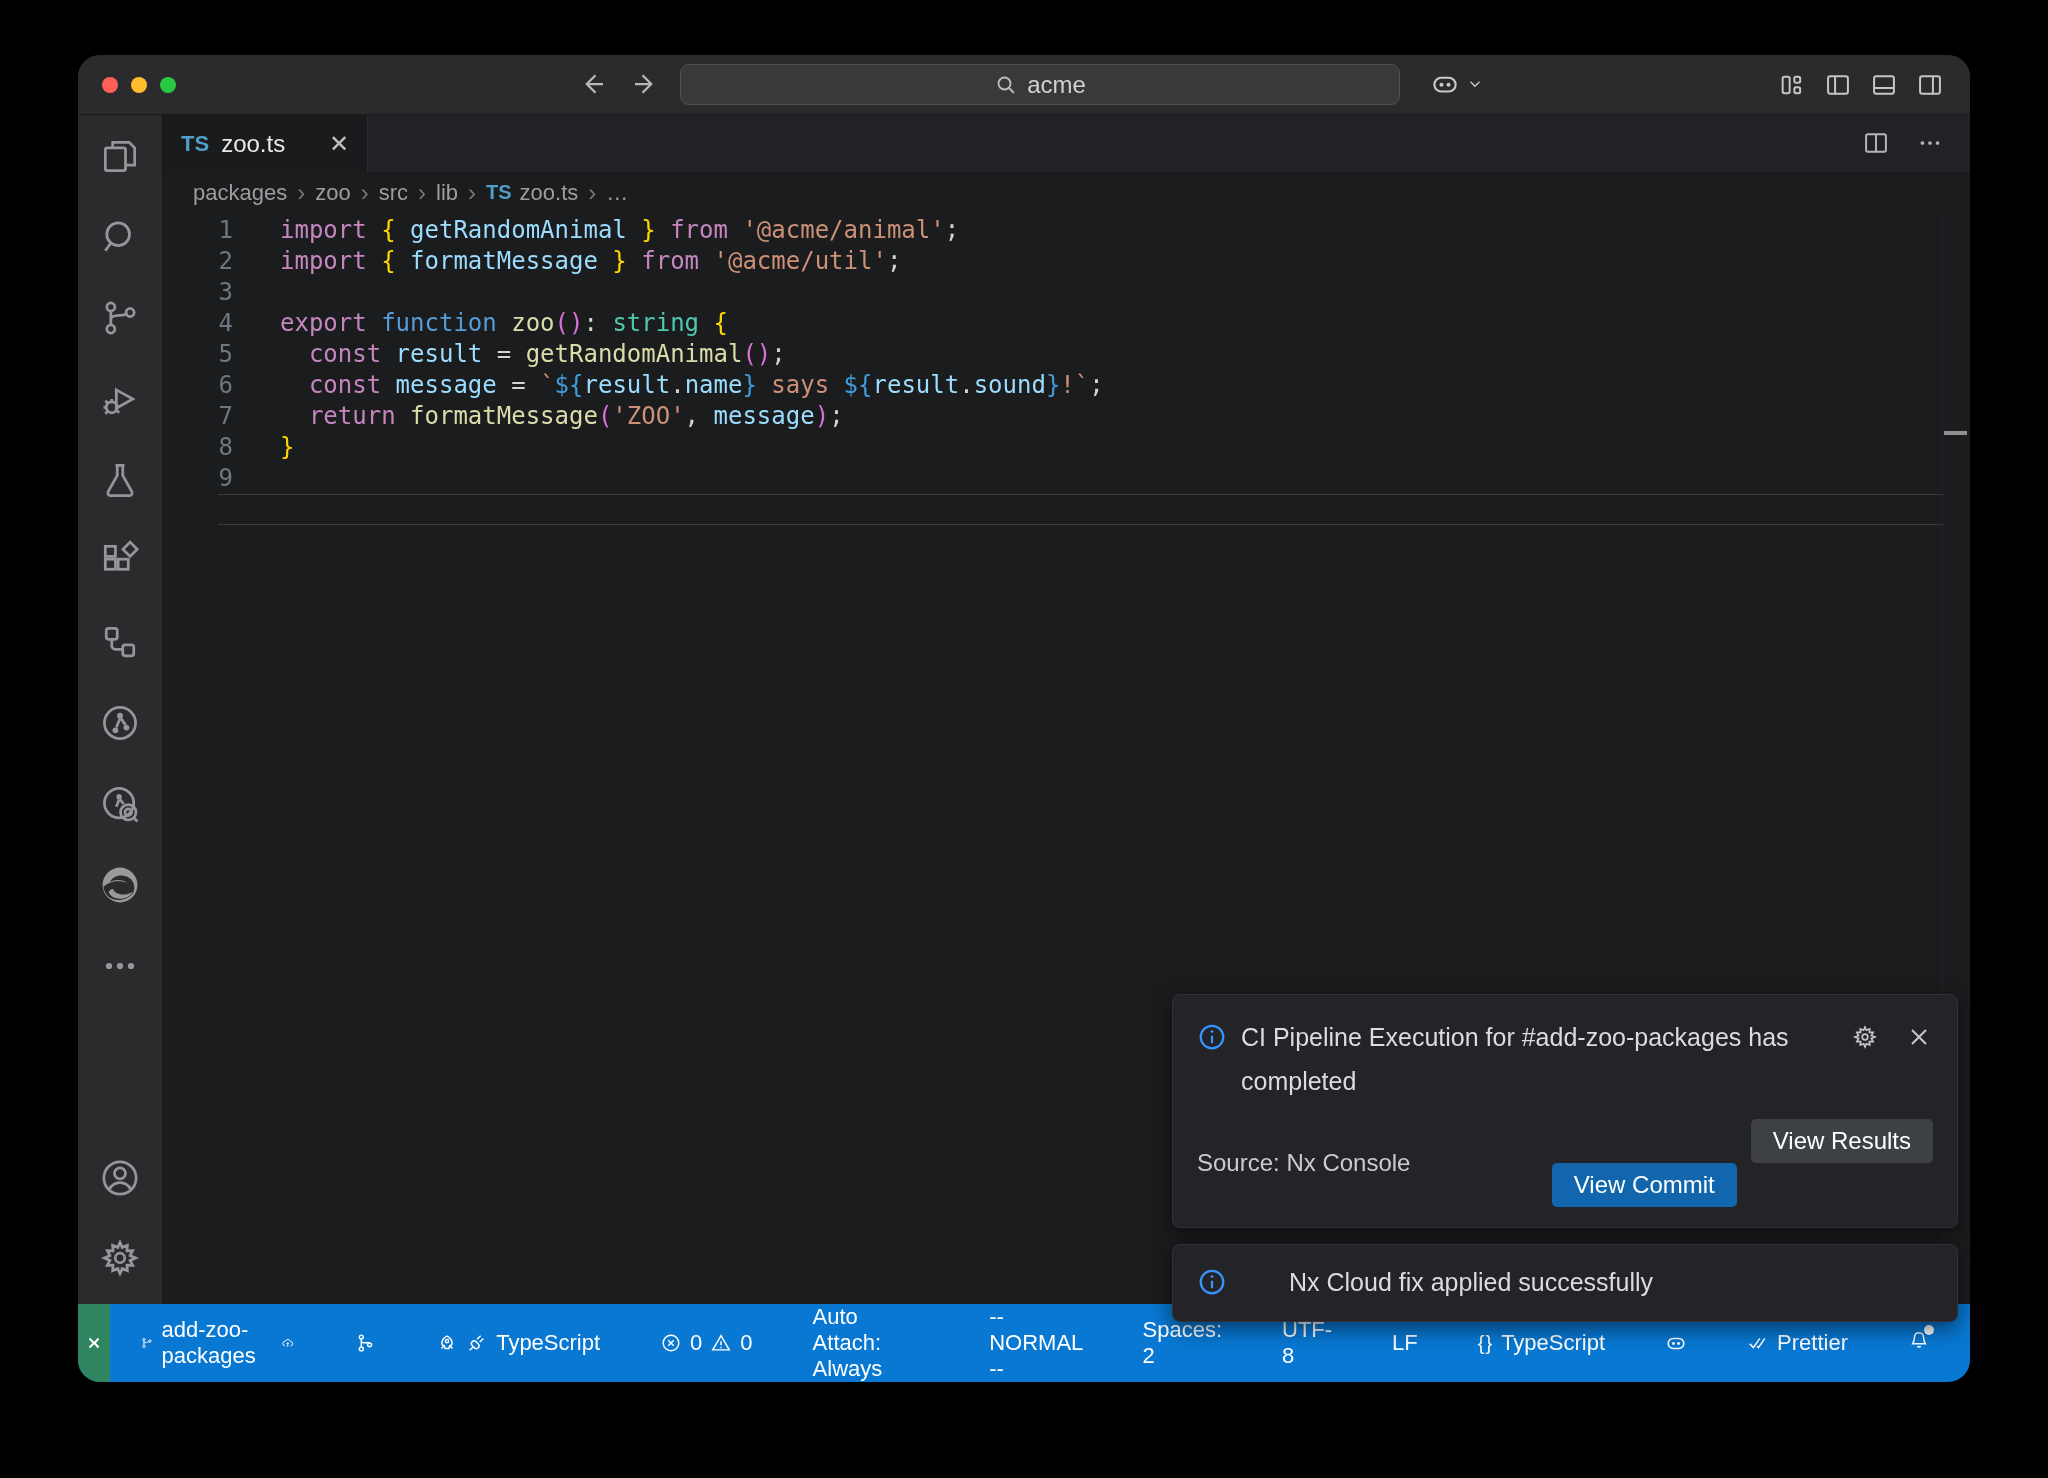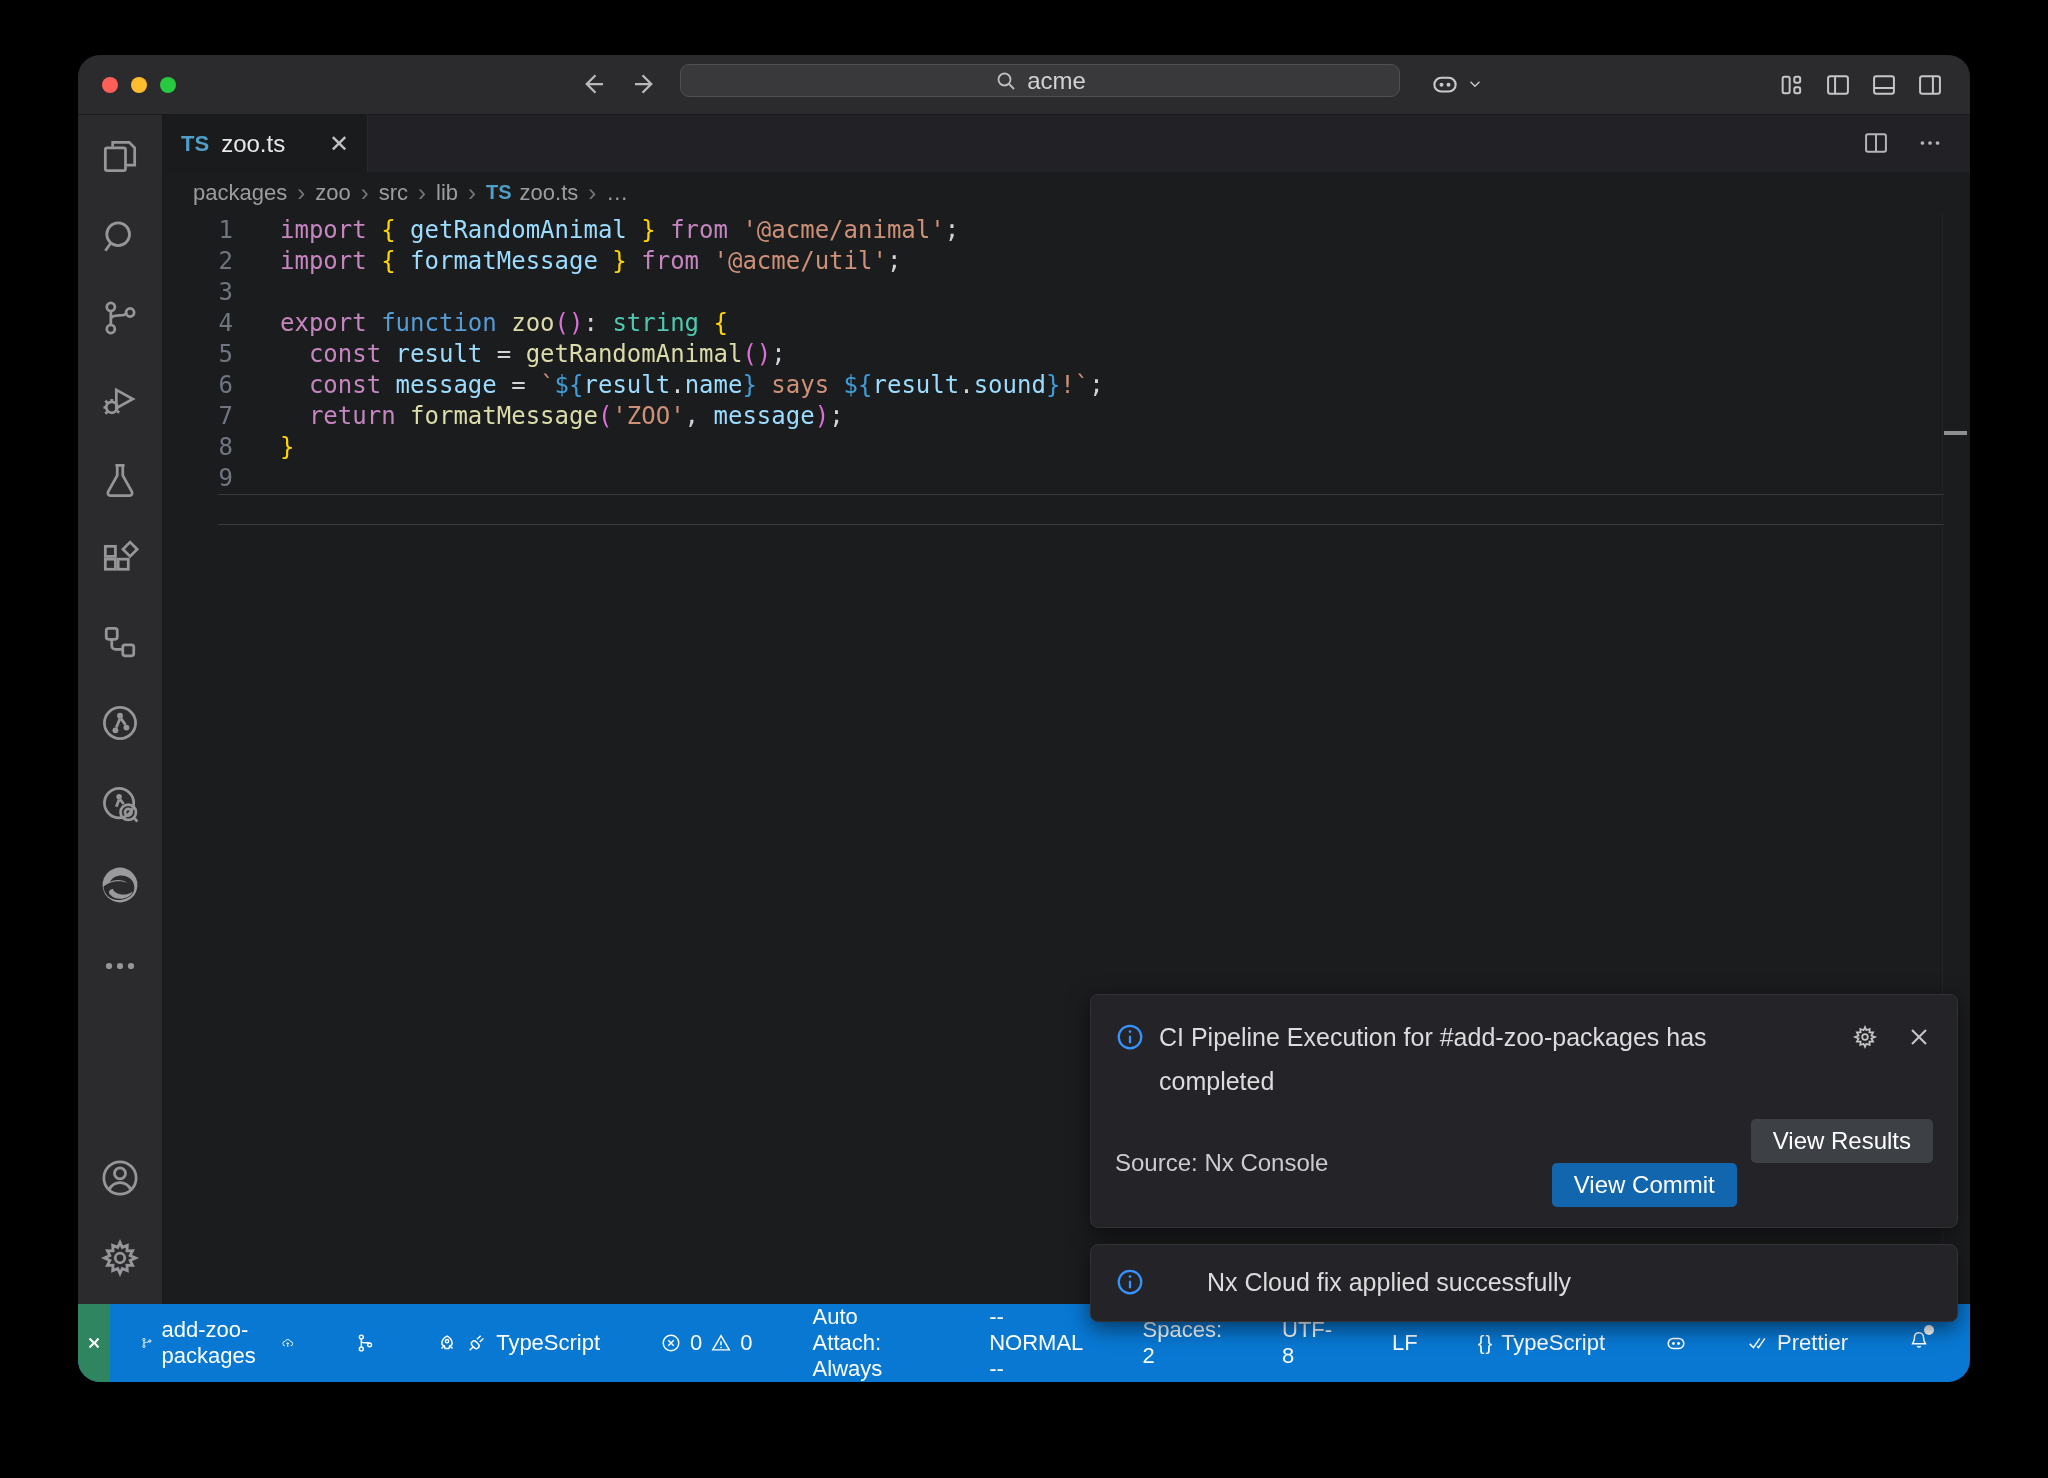--- a/index.html
+++ b/index.html
@@ -9,21 +9,21 @@
             background:#1b1c1e; border-radius:22px; overflow:hidden;
             display:flex; flex-direction:column;
             box-shadow:0 20px 60px rgba(0,0,0,.8); }
   
   .titlebar { height:60px; flex:0 0 60px; background:#2b2b2d; position:relative;
               border-bottom:1px solid #1a1a1c; }
   .lights { position:absolute; left:24px; top:22px; display:flex; gap:13px; }
   .light { width:16px; height:16px; border-radius:50%; }
   .nav { position:absolute; left:500px; top:14px; display:flex; gap:22px; color:#b9b9bb; }
   .nav svg { width:30px; height:30px; }
-  .searchbox { position:absolute; left:602px; top:9px; width:720px; height:33px;
+  .searchbox { position:absolute; left:602px; top:9px; width:720px; height:41px;
                background:#39393c; border:1px solid #505053; border-radius:9px;
                display:flex; align-items:center; justify-content:center; gap:9px;
                color:#d2d2d4; font-size:24px; }
   .searchbox svg { width:24px; height:24px; color:#bdbdbf; }
   .copilot-area { position:absolute; left:1352px; top:14px; display:flex; align-items:center;
                   gap:6px; color:#c9c9cb; }
   .copilot-area svg { width:30px; height:30px; }
   .tb-right { position:absolute; right:26px; top:16px; display:flex; gap:18px; color:#c6c6c8; }
   .tb-right svg { width:28px; height:28px; }
   
@@ -61,21 +61,21 @@
   .codetxt { margin-left:47px; color:#d4d4d4; }
   .tok-kw { color:#c586c0; } .tok-k2 { color:#569cd6; } .tok-v { color:#9cdcfe; }
   .tok-f { color:#dcdcaa; } .tok-s { color:#ce9178; } .tok-ty { color:#4ec9b0; }
   .tok-b1 { color:#ffd700; } .tok-b2 { color:#da70d6; } .tok-b3 { color:#3f9cd8; }
   .tok-p { color:#d4d4d4; }
   .cur-line { position:absolute; left:55px; right:26px; top:281px; height:31px;
               border-top:1px solid #3a3a3d; border-bottom:1px solid #3a3a3d; }
   .ruler-mark { position:absolute; right:3px; top:218px; width:23px; height:4px; background:#8f8f91; }
   .ruler-line { position:absolute; right:27px; top:0; bottom:0; width:1px; background:#242428; }
   
-  .toasts { position:absolute; right:12px; bottom:60px; width:868px; display:flex;
+  .toasts { position:absolute; right:12px; bottom:60px; width:786px; display:flex;
             flex-direction:column; gap:16px; z-index:5; }
   .toast { background:#242428; border:1px solid #313136; border-radius:8px;
            box-shadow:0 6px 22px rgba(0,0,0,.55); padding:20px 24px; color:#dcdcde; }
   .toast-head { display:flex; align-items:flex-start; gap:14px; }
   .info-ic { flex:0 0 30px; margin-top:7px; color:#3794ff; }
   .info-ic svg { width:30px; height:30px; }
   .toast-msg { font-size:25px; line-height:44px; max-width:600px; }
   .toast-tools { margin-left:auto; display:flex; gap:26px; color:#c5c5c7; margin-top:8px; }
   .toast-tools svg { width:28px; height:28px; cursor:pointer; }
   .toast-foot { display:flex; align-items:center; margin-top:16px; }

